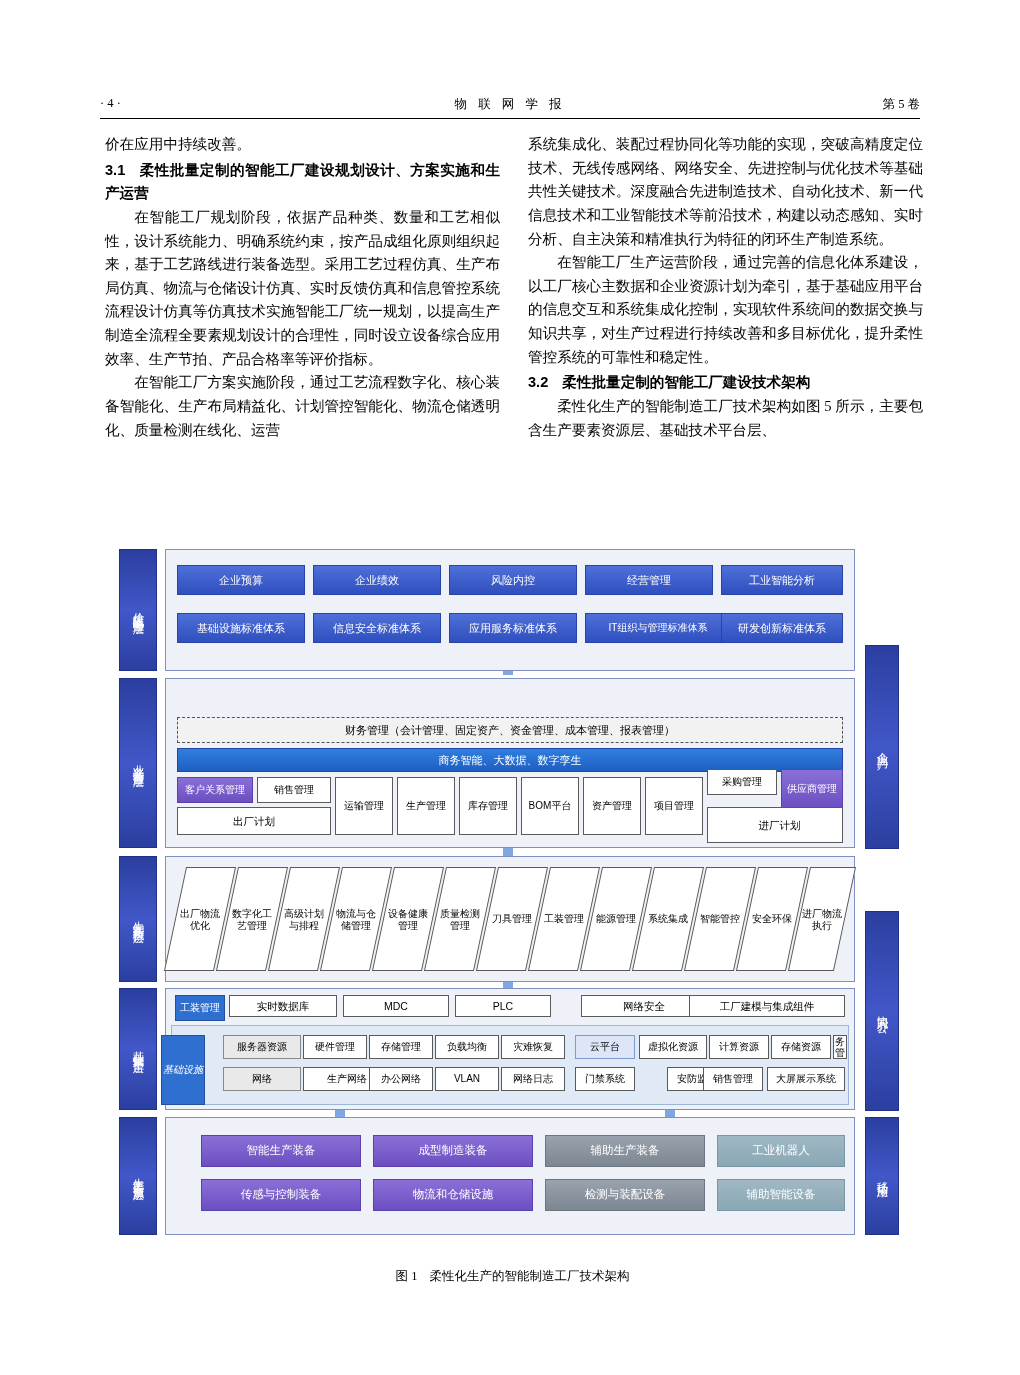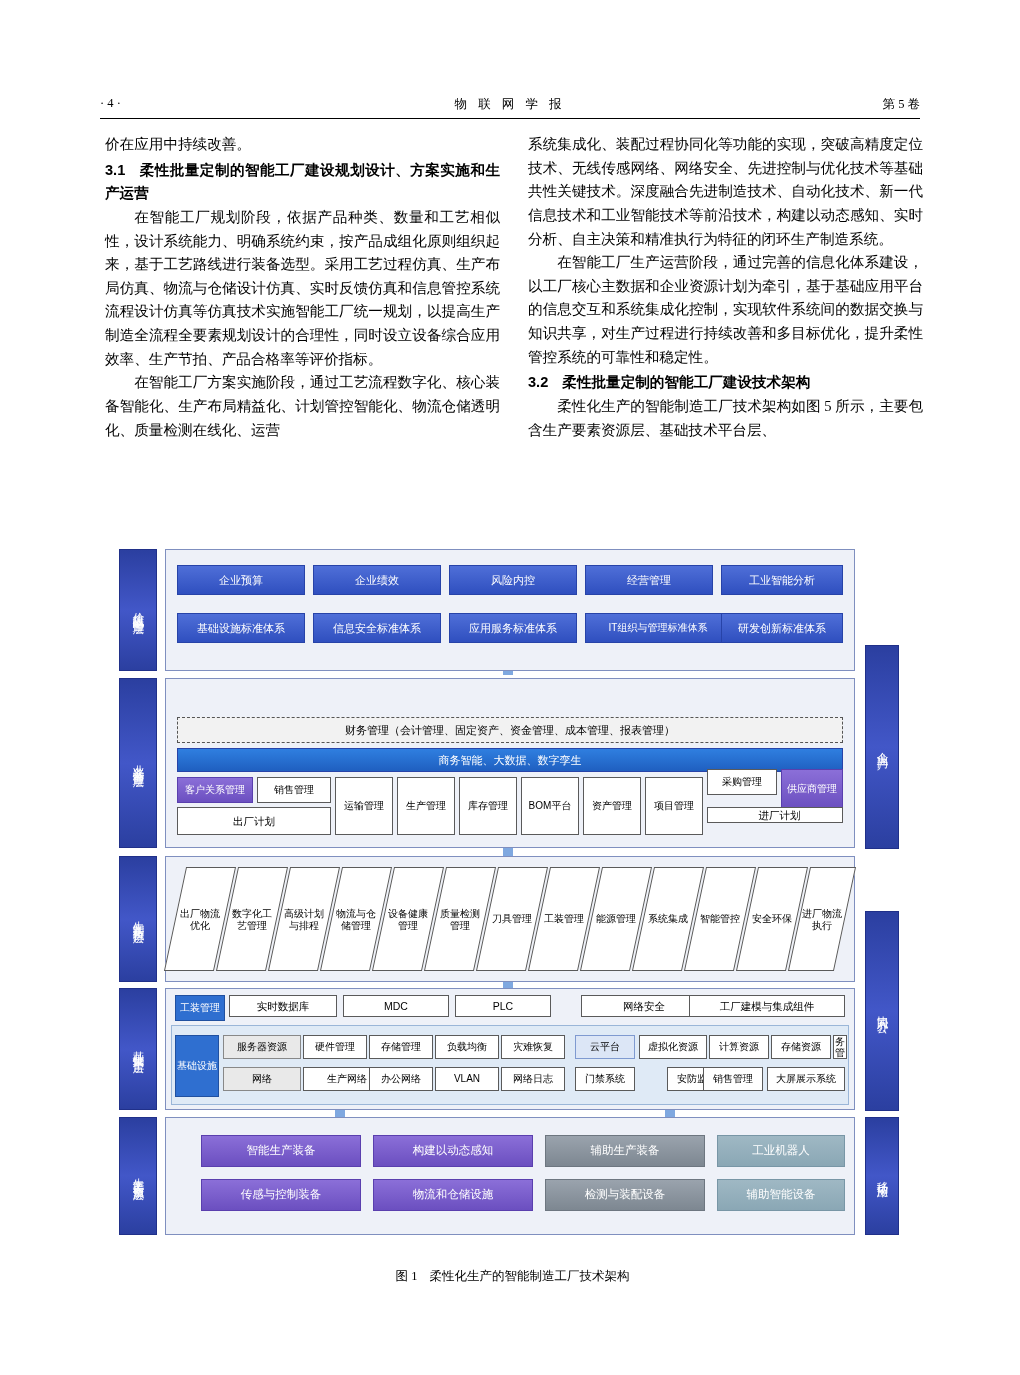--- a/index.html
+++ b/index.html
@@ -142,21 +142,21 @@
     <div class="cell white" style="left:230px; top:232px; width:58px; height:58px; font-size:10px;">运输管理</div>
     <div class="cell white" style="left:292px; top:232px; width:58px; height:58px; font-size:10px;">生产管理</div>
     <div class="cell white" style="left:354px; top:232px; width:58px; height:58px; font-size:10px;">库存管理</div>
     <div class="cell white" style="left:416px; top:232px; width:58px; height:58px; font-size:10px;">BOM平台</div>
     <div class="cell white" style="left:478px; top:232px; width:58px; height:58px; font-size:10px;">资产管理</div>
     <div class="cell white" style="left:540px; top:232px; width:58px; height:58px; font-size:10px;">项目管理</div>
     <div class="cell white" style="left:602px; top:224px; width:70px; height:26px; font-size:10px;">采购管理</div>
     <div class="cell purple" style="left:676px; top:224px; width:62px; height:40px; font-size:10px;">供应商管理</div>
 
     <div class="cell white" style="left:72px; top:262px; width:154px; height:28px; font-size:10.5px;">出厂计划</div>
-    <div class="cell white" style="left:602px; top:262px; width:136px; height:16px; font-size:10.5px;padding-left:9px;">进厂计划</div>
+    <div class="cell white" style="left:602px; top:262px; width:136px; height:36px; font-size:10.5px;padding-left:9px;">进厂计划</div>
 
     <div class="arrow-stem" style="left:398px; top:303px; height:8px;"></div>
 
     <div class="panel" style="left:60px; top:311px; width:690px; height:126px;"></div>
     <div class="cell white skew" style="left:70px; top:322px; width:50px; height:104px; font-size:10px;">
         <span>出厂物流优化</span>
       </div>
     <div class="cell white skew" style="left:122px; top:322px; width:50px; height:104px; font-size:10px;">
         <span>数字化工艺管理</span>
       </div>
@@ -198,21 +198,21 @@
 
     <div class="panel" style="left:60px; top:443px; width:690px; height:122px;"></div>
     <div class="cell blueflat" style="left:70px; top:450px; width:50px; height:26px; font-size:10px;">工装管理</div>
     <div class="cell white" style="left:124px; top:450px; width:108px; height:22px; font-size:10.5px;">实时数据库</div>
     <div class="cell white" style="left:238px; top:450px; width:106px; height:22px; font-size:10.5px;">MDC</div>
     <div class="cell white" style="left:350px; top:450px; width:96px; height:22px; font-size:10.5px;">PLC</div>
     <div class="cell white" style="left:452px; top:450px; width:126px; height:22px; font-size:10.5px;margin-left:24px;">网络安全</div>
     <div class="cell white" style="left:584px; top:450px; width:156px; height:22px; font-size:10.5px;">工厂建模与集成组件</div>
 
     <div class="panel" style="left:66px; top:480px; width:678px; height:80px; background:#dfeaf6; border:1px solid #9ab6d8;"></div>
-    <div class="cell blueflat" style="left:70px; top:490px; width:44px; height:62px; font-size:10px;">基础设施</div>
+    <div class="cell blueflat" style="left:56px; top:490px; width:44px; height:70px; font-size:10px;font-style:italic;">基础设施</div>
 
     <div class="cell grey" style="left:118px; top:490px; width:78px; height:24px; font-size:10px;">服务器资源</div>
     <div class="cell white" style="left:198px; top:490px; width:64px; height:24px; font-size:10px;">硬件管理</div>
     <div class="cell white" style="left:264px; top:490px; width:64px; height:24px; font-size:10px;">存储管理</div>
     <div class="cell white" style="left:330px; top:490px; width:64px; height:24px; font-size:10px;">负载均衡</div>
     <div class="cell white" style="left:396px; top:490px; width:64px; height:24px; font-size:10px;">灾难恢复</div>
     <div class="cell lightblue" style="left:470px; top:490px; width:60px; height:24px; font-size:10px;">云平台</div>
     <div class="cell white" style="left:534px; top:490px; width:68px; height:24px; font-size:10px;">虚拟化资源</div>
     <div class="cell white" style="left:604px; top:490px; width:60px; height:24px; font-size:10px;">计算资源</div>
     <div class="cell white" style="left:666px; top:490px; width:60px; height:24px; font-size:10px;">存储资源</div>
@@ -228,21 +228,21 @@
     <div class="cell white" style="left:598px; top:522px; width:60px; height:24px; font-size:10px;">销售管理</div>
     <div class="cell white" style="left:662px; top:522px; width:78px; height:24px; font-size:10px;">大屏展示系统</div>
 
     <div class="arrow-stem" style="left:230px; top:565px; height:12px;"></div>
     <div class="arrow-down" style="left:226px; top:574px;"></div>
     <div class="arrow-stem" style="left:560px; top:565px; height:12px;"></div>
     <div class="arrow-down" style="left:556px; top:574px;"></div>
 
     <div class="panel" style="left:60px; top:572px; width:690px; height:118px;"></div>
     <div class="cell purple" style="left:96px; top:590px; width:160px; height:32px; font-size:11.5px;">智能生产装备</div>
-    <div class="cell purple" style="left:268px; top:590px; width:160px; height:32px; font-size:11.5px;">构建以动态感知</div>
+    <div class="cell purple" style="left:268px; top:590px; width:160px; height:32px; font-size:11.5px;">成型制造装备</div>
     <div class="cell slate" style="left:440px; top:590px; width:160px; height:32px; font-size:11.5px;">辅助生产装备</div>
     <div class="cell teal" style="left:612px; top:590px; width:128px; height:32px; font-size:11.5px;">工业机器人</div>
 
     <div class="cell purple" style="left:96px; top:634px; width:160px; height:32px; font-size:11.5px;">传感与控制装备</div>
     <div class="cell purple" style="left:268px; top:634px; width:160px; height:32px; font-size:11.5px;">物流和仓储设施</div>
     <div class="cell slate" style="left:440px; top:634px; width:160px; height:32px; font-size:11.5px;">检测与装配设备</div>
     <div class="cell teal" style="left:612px; top:634px; width:128px; height:32px; font-size:11.5px;">辅助智能设备</div>
 
   </div>
 

